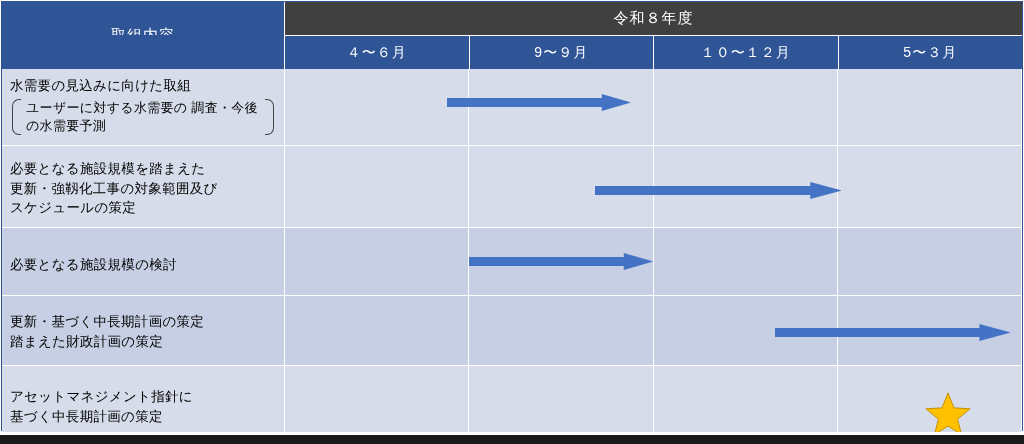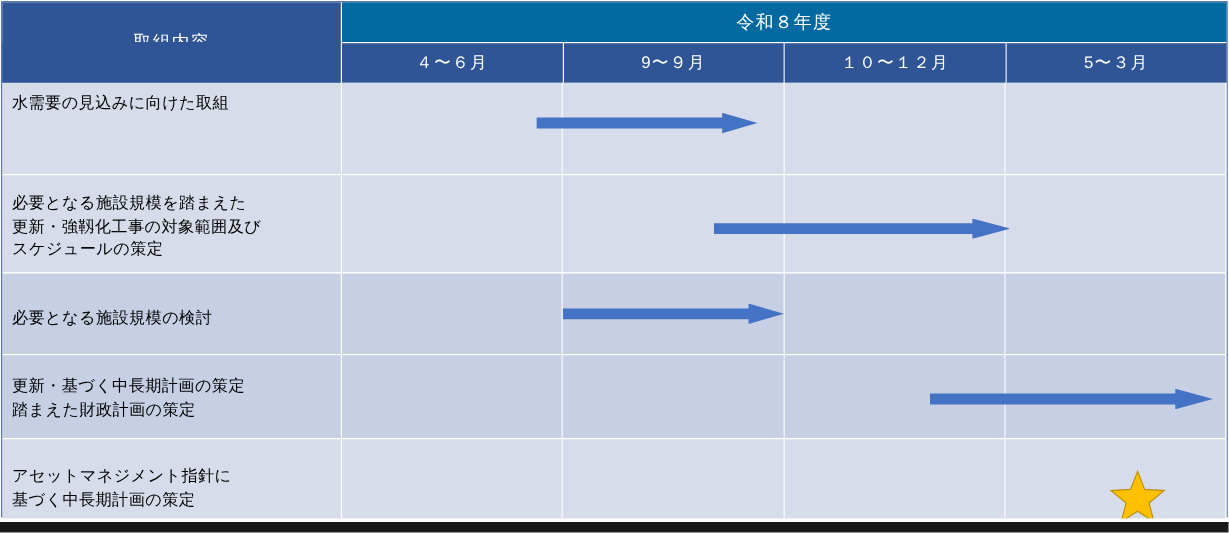--- a/index.html
+++ b/index.html
@@ -44,21 +44,21 @@
     justify-content: center;
     font-size: 15px;
     letter-spacing: 1px;
     border-right: 1px solid #ffffff;
   }
   .corner-tall {
     height: 67px;
   }
   .fy-title {
     flex: 1 1 auto;
-    background: #0369a1;
+    background: #404040;
     color: #ffffff;
     display: flex;
     align-items: center;
     justify-content: center;
     font-size: 15px;
     letter-spacing: 1px;
   }
   .q-cell {
     flex: 1 1 0;
     background: #2f5597;
@@ -200,20 +200,22 @@
         <div class="q-cell">１０〜１２月</div>
         <div class="q-cell">5〜３月</div>
       </div>
     </div>
 
     <div class="body">
 
       <div class="row r1 shade-a">
         <div class="label-cell">
           <div>水需要の見込みに向けた取組</div>
+          <div class="bracket">ユーザーに対する水需要の
+調査・今後の水需要予測</div>
         </div>
         <div class="grid-area">
           <div class="grid-cell"></div>
           <div class="grid-cell"></div>
           <div class="grid-cell"></div>
           <div class="grid-cell"></div>
           <div class="arrow" style="left:22%;top:25px;width:25%;">
             <svg viewBox="0 0 200 17" preserveAspectRatio="none">
               <polygon points="0,4 168,4 168,0 200,8.5 168,17 168,13 0,13" fill="#4472c4"></polygon>
             </svg>

